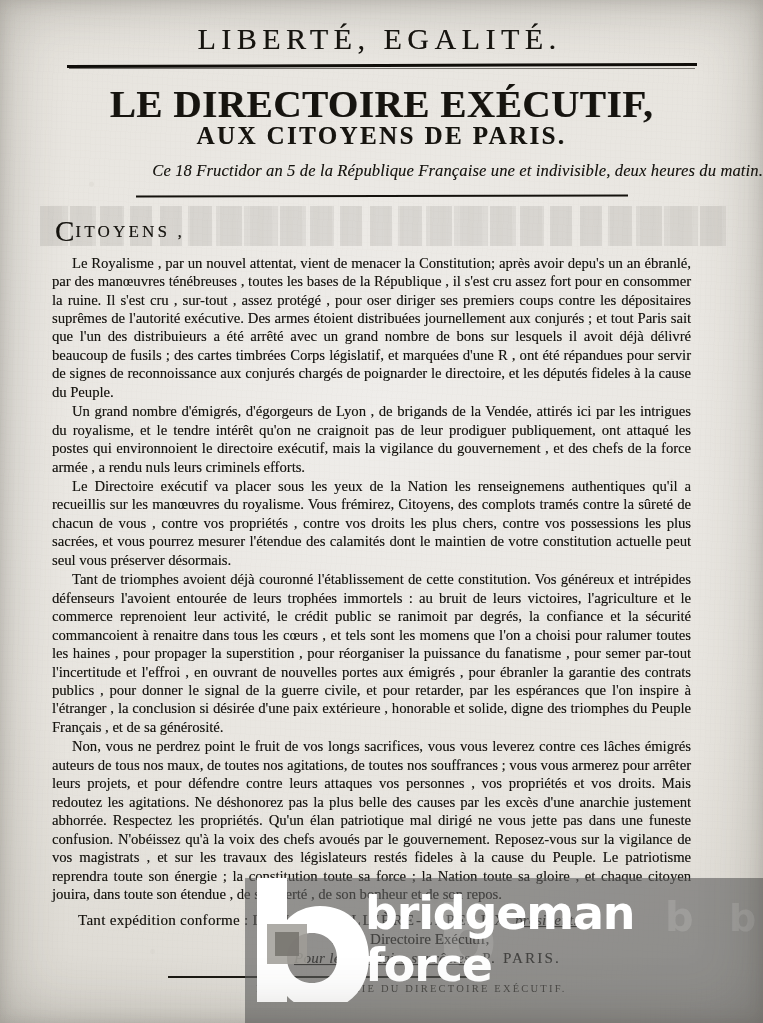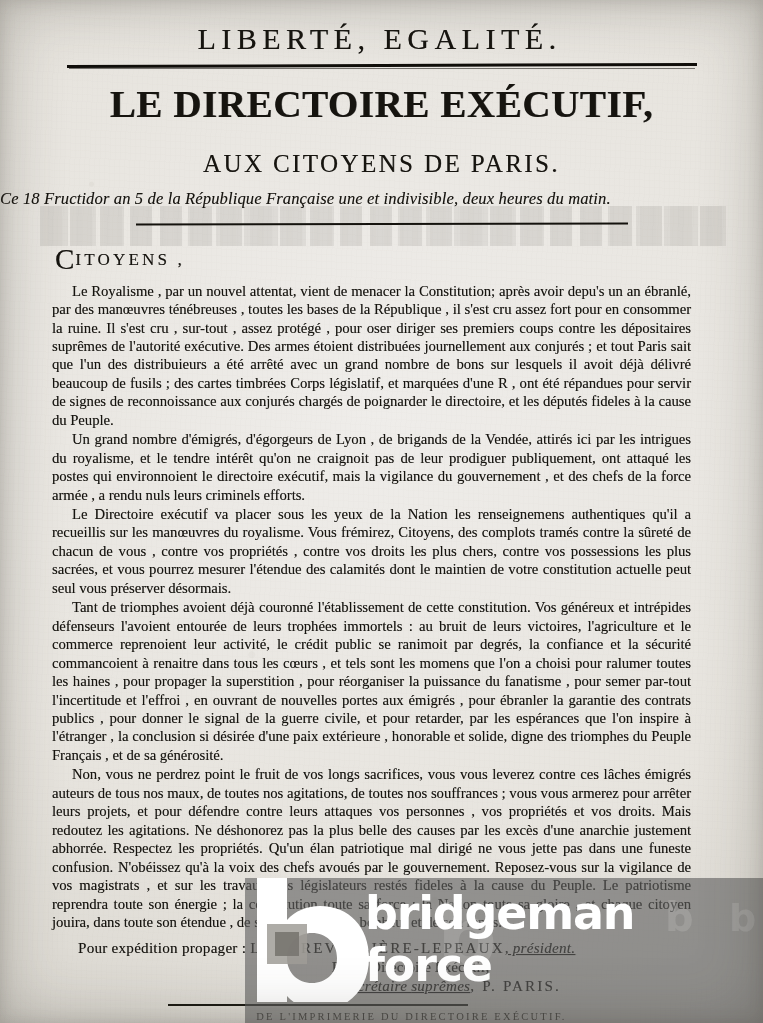--- a/index.html
+++ b/index.html
@@ -105,29 +105,29 @@
     letter-spacing: .5px;
     margin: 16px 0 0 0;
     line-height: 1;
     transform: scaleX(1.03);
     text-shadow: .5px .4px 0 rgba(0,0,0,.5);
   }
 
   .title-sub {
     text-align: center;
     font-size: 25px;
-    font-weight: 400;
+    font-weight: 700;
     letter-spacing: 2.4px;
-    margin: 28px 0 0 0;
+    margin: 0 0 0 0;
     line-height: 1;
     text-shadow: .3px .3px 0 rgba(0,0,0,.45);
   }
 
   .dateline {
-    text-align: left;
+    text-align: right;
     font-style: italic;
     font-size: 16.5px;
     margin: 13px 0 4px 0;
     letter-spacing: .15px;
     text-shadow: .2px .2px 0 rgba(0,0,0,.35);
   }
 
   .rule-thin {
     width: 492px;
     height: 1.6px;
@@ -269,21 +269,21 @@
     <div class="body">
       <p>Le Royalisme , par un nouvel attentat, vient de menacer la Constitution; après avoir depu's un an ébranlé, par des manœuvres ténébreuses , toutes les bases de la République , il s'est cru assez fort pour en consommer la ruine. Il s'est cru , sur-tout , assez protégé , pour oser diriger ses premiers coups contre les dépositaires suprêmes de l'autorité exécutive. Des armes étoient distribuées journellement aux conjurés ; et tout Paris sait que l'un des distribuieurs a été arrêté avec un grand nombre de bons sur lesquels il avoit déjà délivré beaucoup de fusils ; des cartes timbrées Corps législatif, et marquées d'une R , ont été répandues pour servir de signes de reconnoissance aux conjurés chargés de poignarder le directoire, et les députés fideles à la cause du Peuple.</p>
       <p>Un grand nombre d'émigrés, d'égorgeurs de Lyon , de brigands de la Vendée, attirés ici par les intrigues du royalisme, et le tendre intérêt qu'on ne craignoit pas de leur prodiguer publiquement, ont attaqué les postes qui environnoient le directoire exécutif, mais la vigilance du gouvernement , et des chefs de la force armée , a rendu nuls leurs criminels efforts.</p>
       <p>Le Directoire exécutif va placer sous les yeux de la Nation les renseignemens authentiques qu'il a recueillis sur les manœuvres du royalisme. Vous frémirez, Citoyens, des complots tramés contre la sûreté de chacun de vous , contre vos propriétés , contre vos droits les plus chers, contre vos possessions les plus sacrées, et vous pourrez mesurer l'étendue des calamités dont le maintien de votre constitution actuelle peut seul vous préserver désormais.</p>
       <p>Tant de triomphes avoient déjà couronné l'établissement de cette constitution. Vos généreux et intrépides défenseurs l'avoient entourée de leurs trophées immortels : au bruit de leurs victoires, l'agriculture et le commerce reprenoient leur activité, le crédit public se ranimoit par degrés, la confiance et la sécurité commancoient à renaitre dans tous les cœurs , et tels sont les momens que l'on a choisi pour ralumer toutes les haines , pour propager la superstition , pour réorganiser la puissance du fanatisme , pour semer par-tout l'incertitude et l'effroi , en ouvrant de nouvelles portes aux émigrés , pour ébranler la garantie des contrats publics , pour donner le signal de la guerre civile, et pour retarder, par les espérances que l'on inspire à l'étranger , la conclusion si désirée d'une paix extérieure , honorable et solide, digne des triomphes du Peuple Français , et de sa générosité.</p>
       <p>Non, vous ne perdrez point le fruit de vos longs sacrifices, vous vous leverez contre ces lâches émigrés auteurs de tous nos maux, de toutes nos agitations, de toutes nos souffrances ; vous vous armerez pour arrêter leurs projets, et pour défendre contre leurs attaques vos personnes , vos propriétés et vos droits. Mais redoutez les agitations. Ne déshonorez pas la plus belle des causes par les excès d'une anarchie justement abhorrée. Respectez les propriétés. Qu'un élan patriotique mal dirigé ne vous jette pas dans une funeste confusion. N'obéissez qu'à la voix des chefs avoués par le gouvernement. Reposez-vous sur la vigilance de vos magistrats , et sur les travaux des législateurs restés fideles à la cause du Peuple. Le patriotisme reprendra toute son énergie ; la constitution toute sa force ; la Nation toute sa gloire , et chaque citoyen jouira, dans toute son étendue , de sa liberté , de son bonheur et de son repos.</p>
     </div>
 
     <div class="sig">
       <div class="sig-line1">
-        <span>Pour expédition propager :</span>
+        <span>Tant expédition conforme :</span>
         <span class="name">L. M. REVELLIÈRE-LEPEAUX</span><span class="role">, président.</span>
       </div>
       <div class="sig-line2">Par le Directoire Exécutif,</div>
       <div class="sig-line3">
         <span class="role">Pour le secrétaire </span><span class="role">suprêmes</span><span class="name">, P. PARIS.</span>
       </div>
     </div>
 
     <div class="rule-foot"></div>
 

